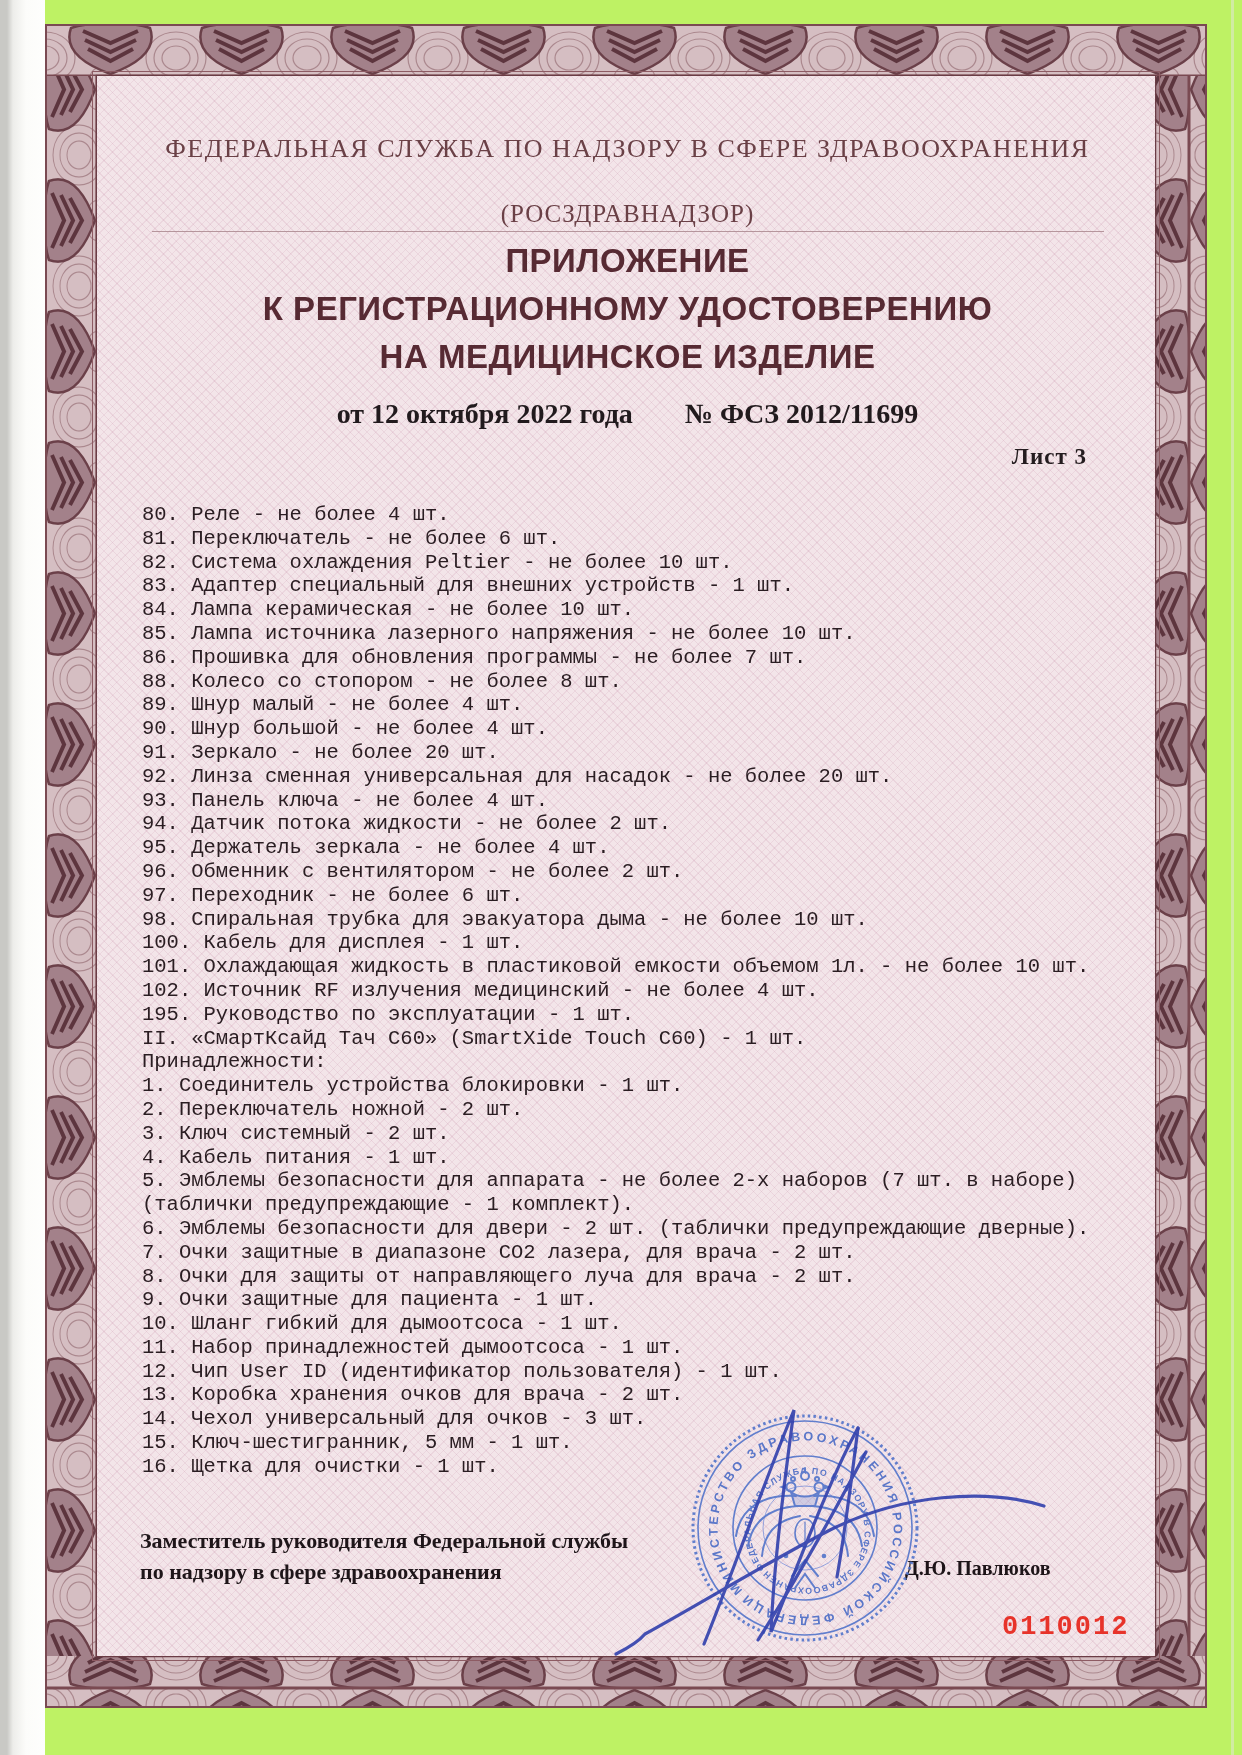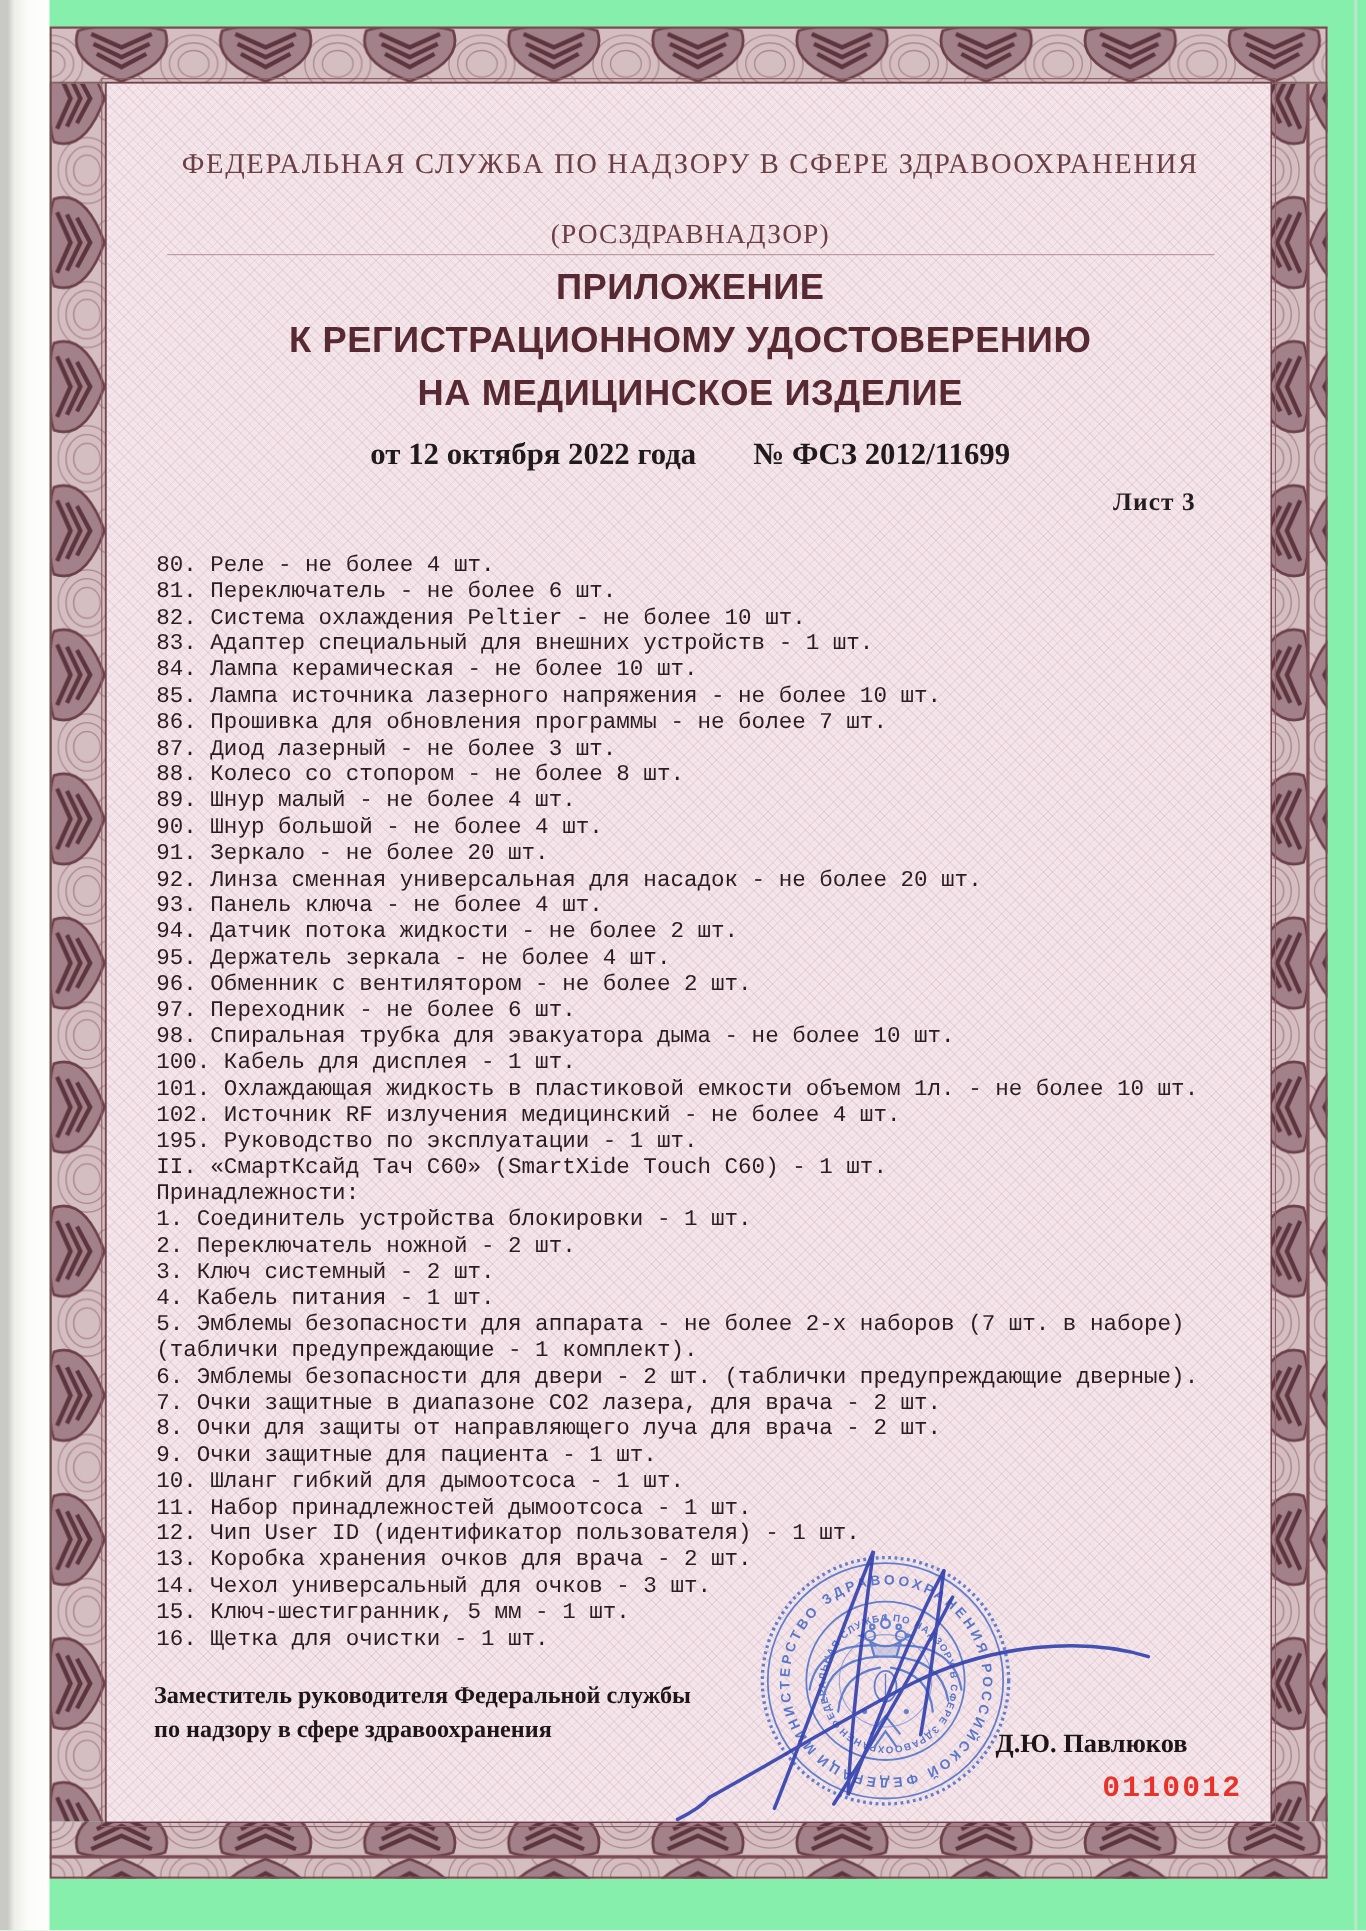--- a/index.html
+++ b/index.html
@@ -1,16 +1,16 @@
 <!DOCTYPE html>
 <html><head>
 <meta charset="utf-8">
 <style>
   html,body{margin:0;padding:0;background:#ffffff;}
-  #page{position:relative;width:1242px;height:1755px;background:#86efac;overflow:hidden;
+  #page{position:relative;width:1242px;height:1755px;background:#bef264;overflow:hidden;
         font-family:"Liberation Serif","DejaVu Serif",serif;}
   
   .scan-left{position:absolute;left:0;top:0;width:45px;height:100%;
      background:linear-gradient(90deg,#c9c9c5 0,#c9c9c5 7px,#ededea 13px,#fcfcfa 26px,#fefefd 45px);}
   .scan-right{position:absolute;right:8px;top:0;width:3px;height:100%;background:#e4e4e0;opacity:.5;}
   
   #border-svg{position:absolute;left:45px;top:24px;}
   
   .paper{position:absolute;left:97px;top:76px;width:1058px;height:1580px;
      background-color:#f3e5e9;
@@ -23,21 +23,21 @@
   .org2{color:#6a4046;letter-spacing:1px;font-size:25px;margin-top:31px;}
   .divider{left:152px;top:231px;width:952px;height:0;border-top:1.5px solid #a6838a;opacity:.8;}
   .doc-title{font-family:"Liberation Sans","DejaVu Sans",sans-serif;font-weight:bold;
      color:#572a33;font-size:33px;letter-spacing:.5px;}
   .date-row{left:140px;top:398px;width:975px;display:flex;justify-content:center;gap:52px;
      font-weight:bold;font-size:28px;color:#211a1d;}
   .sheet{top:444px;right:155px;font-weight:bold;font-size:23px;color:#241c1f;letter-spacing:1px;}
   #item-list{left:142px;top:503px;width:980px;font-size:20.5px;color:#2a1d22;}
   .list-line{height:23.8px;line-height:23.8px;white-space:nowrap;font-family:Liberation Mono, monospace;}
   .sig-role{left:140px;width:560px;font-weight:bold;font-size:22px;color:#1e1519;line-height:26px;}
-  .sig-name{left:905px;top:1557px;font-weight:bold;font-size:24px;color:#1d1418;margin-top:16px;}
+  .sig-name{left:905px;top:1557px;font-weight:bold;font-size:20px;color:#1d1418;}
   .serial{left:1002px;top:1612px;font-family:"Liberation Mono","DejaVu Sans Mono",monospace;
      font-size:27px;font-weight:bold;color:#e7332a;letter-spacing:2px;}
   #overlay-svg{position:absolute;left:0;top:0;pointer-events:none;}
   .stamp-text{font-family:"Liberation Sans","DejaVu Sans",sans-serif;font-weight:600;fill:#4668c5;}
 </style>
 </head>
 <body>
 
 <div id="page">
 
@@ -106,21 +106,20 @@
   <div class="abs sheet">Лист 3</div>
 
   <div id="item-list" class="abs">
       <div class="list-line">80. Реле - не более 4 шт.</div>
       <div class="list-line">81. Переключатель - не более 6 шт.</div>
       <div class="list-line">82. Система охлаждения Peltier - не более 10 шт.</div>
       <div class="list-line">83. Адаптер специальный для внешних устройств - 1 шт.</div>
       <div class="list-line">84. Лампа керамическая - не более 10 шт.</div>
       <div class="list-line">85. Лампа источника лазерного напряжения - не более 10 шт.</div>
       <div class="list-line">86. Прошивка для обновления программы - не более 7 шт.</div>
-      <div class="list-line">87. Диод лазерный - не более 3 шт.</div>
       <div class="list-line">88. Колесо со стопором - не более 8 шт.</div>
       <div class="list-line">89. Шнур малый - не более 4 шт.</div>
       <div class="list-line">90. Шнур большой - не более 4 шт.</div>
       <div class="list-line">91. Зеркало - не более 20 шт.</div>
       <div class="list-line">92. Линза сменная универсальная для насадок - не более 20 шт.</div>
       <div class="list-line">93. Панель ключа - не более 4 шт.</div>
       <div class="list-line">94. Датчик потока жидкости - не более 2 шт.</div>
       <div class="list-line">95. Держатель зеркала - не более 4 шт.</div>
       <div class="list-line">96. Обменник с вентилятором - не более 2 шт.</div>
       <div class="list-line">97. Переходник - не более 6 шт.</div>

